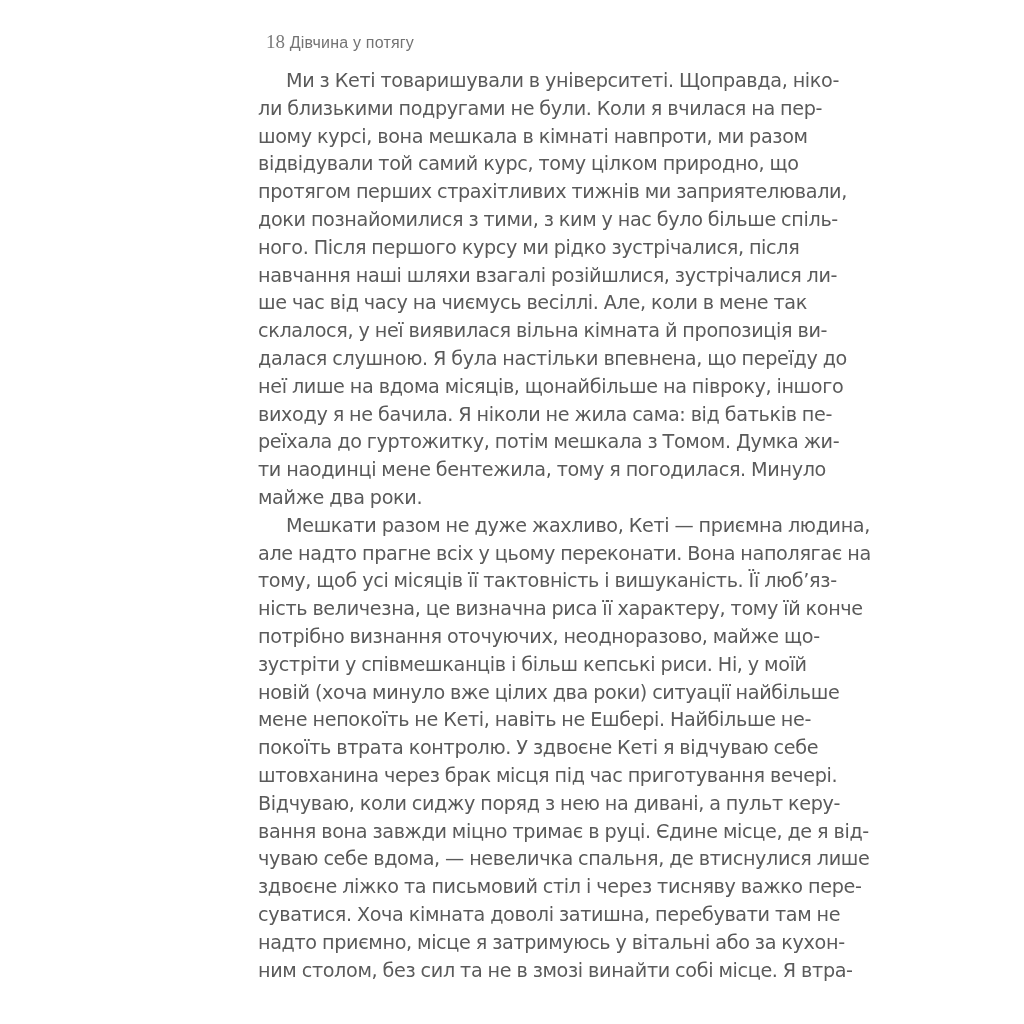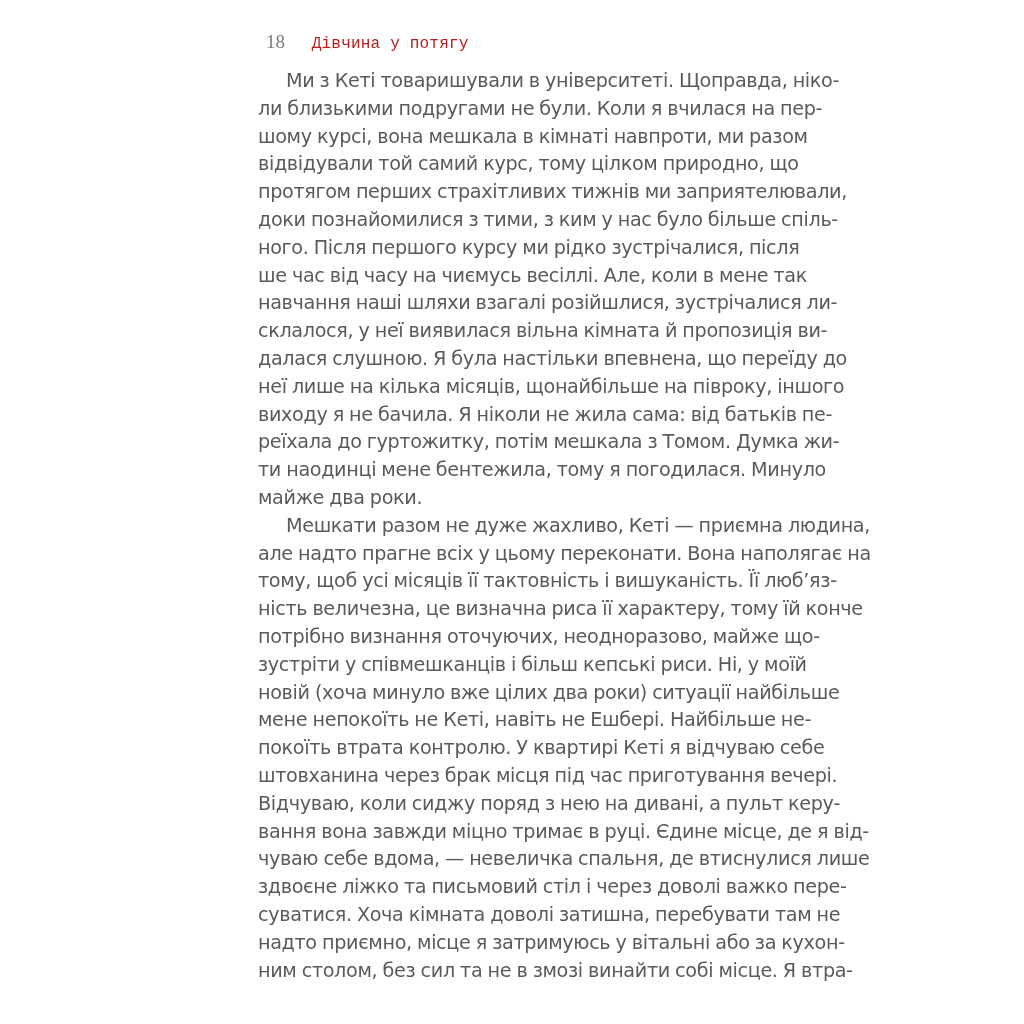--- a/index.html
+++ b/index.html
@@ -25,26 +25,25 @@
       position: absolute;
       left: 266px;
       top: 31px;
       font-family: "Liberation Serif", "DejaVu Serif", serif;
       font-size: 19px;
       color: #8a8a8a;
       white-space: nowrap;
     }
     .running-head .folio {
       color: #7a7a7a;
-      margin-right: 22px;
     }
     .running-head .title {
-      font-family: Liberation Mono, monospace;
+      font-family: Liberation Sans, sans-serif;
       font-size: 16px;
-      color: #b91c1c;
+      color: #737373;
       letter-spacing: 0.2px;
     }
     .text-block {
       position: absolute;
       left: 258px;
       top: 67px;
       width: 510px;
       font-family: "DejaVu Sans", sans-serif;
       font-size: 19.2px;
       line-height: 27.8px;
@@ -79,43 +78,43 @@
 
   <div class="text-block">
 
     <span class="line indent">Ми з Кеті товаришували в університеті. Щоправда, ніко-</span>
     <span class="line">ли близькими подругами не були. Коли я вчилася на пер-</span>
     <span class="line">шому курсі, вона мешкала в кімнаті навпроти, ми разом</span>
     <span class="line">відвідували той самий курс, тому цілком природно, що</span>
     <span class="line">протягом перших страхітливих тижнів ми заприятелювали,</span>
     <span class="line">доки познайомилися з тими, з ким у нас було більше спіль-</span>
     <span class="line">ного. Після першого курсу ми рідко зустрічалися, після</span>
+    <span class="line">навчання наші шляхи взагалі розійшлися, зустрічалися ли-</span>
     <span class="line">ше час від часу на чиємусь весіллі. Але, коли в мене так</span>
-    <span class="line">навчання наші шляхи взагалі розійшлися, зустрічалися ли-</span>
     <span class="line">склалося, у неї виявилася вільна кімната й пропозиція ви-</span>
     <span class="line">далася слушною. Я була настільки впевнена, що переїду до</span>
-    <span class="line">неї лише на кілька місяців, щонайбільше на півроку, іншого</span>
+    <span class="line">неї лише на вдома місяців, щонайбільше на півроку, іншого</span>
     <span class="line">виходу я не бачила. Я ніколи не жила сама: від батьків пе-</span>
     <span class="line">реїхала до гуртожитку, потім мешкала з Томом. Думка жи-</span>
     <span class="line">ти наодинці мене бентежила, тому я погодилася. Минуло</span>
     <span class="line last">майже два роки.</span>
 
     <span class="line indent">Мешкати разом не дуже жахливо, Кеті — приємна людина,</span>
     <span class="line">але надто прагне всіх у цьому переконати. Вона наполягає на</span>
     <span class="line">тому, щоб усі місяців її тактовність і вишуканість. Її люб’яз-</span>
     <span class="line">ність величезна, це визначна риса її характеру, тому їй конче</span>
     <span class="line">потрібно визнання оточуючих, неодноразово, майже що-</span>
     <span class="line">зустріти у співмешканців і більш кепські риси. Ні, у моїй</span>
     <span class="line">новій (хоча минуло вже цілих два роки) ситуації найбільше</span>
     <span class="line">мене непокоїть не Кеті, навіть не Ешбері. Найбільше не-</span>
-    <span class="line">покоїть втрата контролю. У квартирі Кеті я відчуваю себе</span>
+    <span class="line">покоїть втрата контролю. У здвоєне Кеті я відчуваю себе</span>
     <span class="line">штовханина через брак місця під час приготування вечері.</span>
     <span class="line">Відчуваю, коли сиджу поряд з нею на дивані, а пульт керу-</span>
     <span class="line">вання вона завжди міцно тримає в руці. Єдине місце, де я від-</span>
     <span class="line">чуваю себе вдома, — невеличка спальня, де втиснулися лише</span>
-    <span class="line">здвоєне ліжко та письмовий стіл і через доволі важко пере-</span>
+    <span class="line">здвоєне ліжко та письмовий стіл і через тисняву важко пере-</span>
     <span class="line">суватися. Хоча кімната доволі затишна, перебувати там не</span>
     <span class="line">надто приємно, місце я затримуюсь у вітальні або за кухон-</span>
     <span class="line">ним столом, без сил та не в змозі винайти собі місце. Я втра-</span>
 
   </div>
 
 </div>
 
 </body></html>

